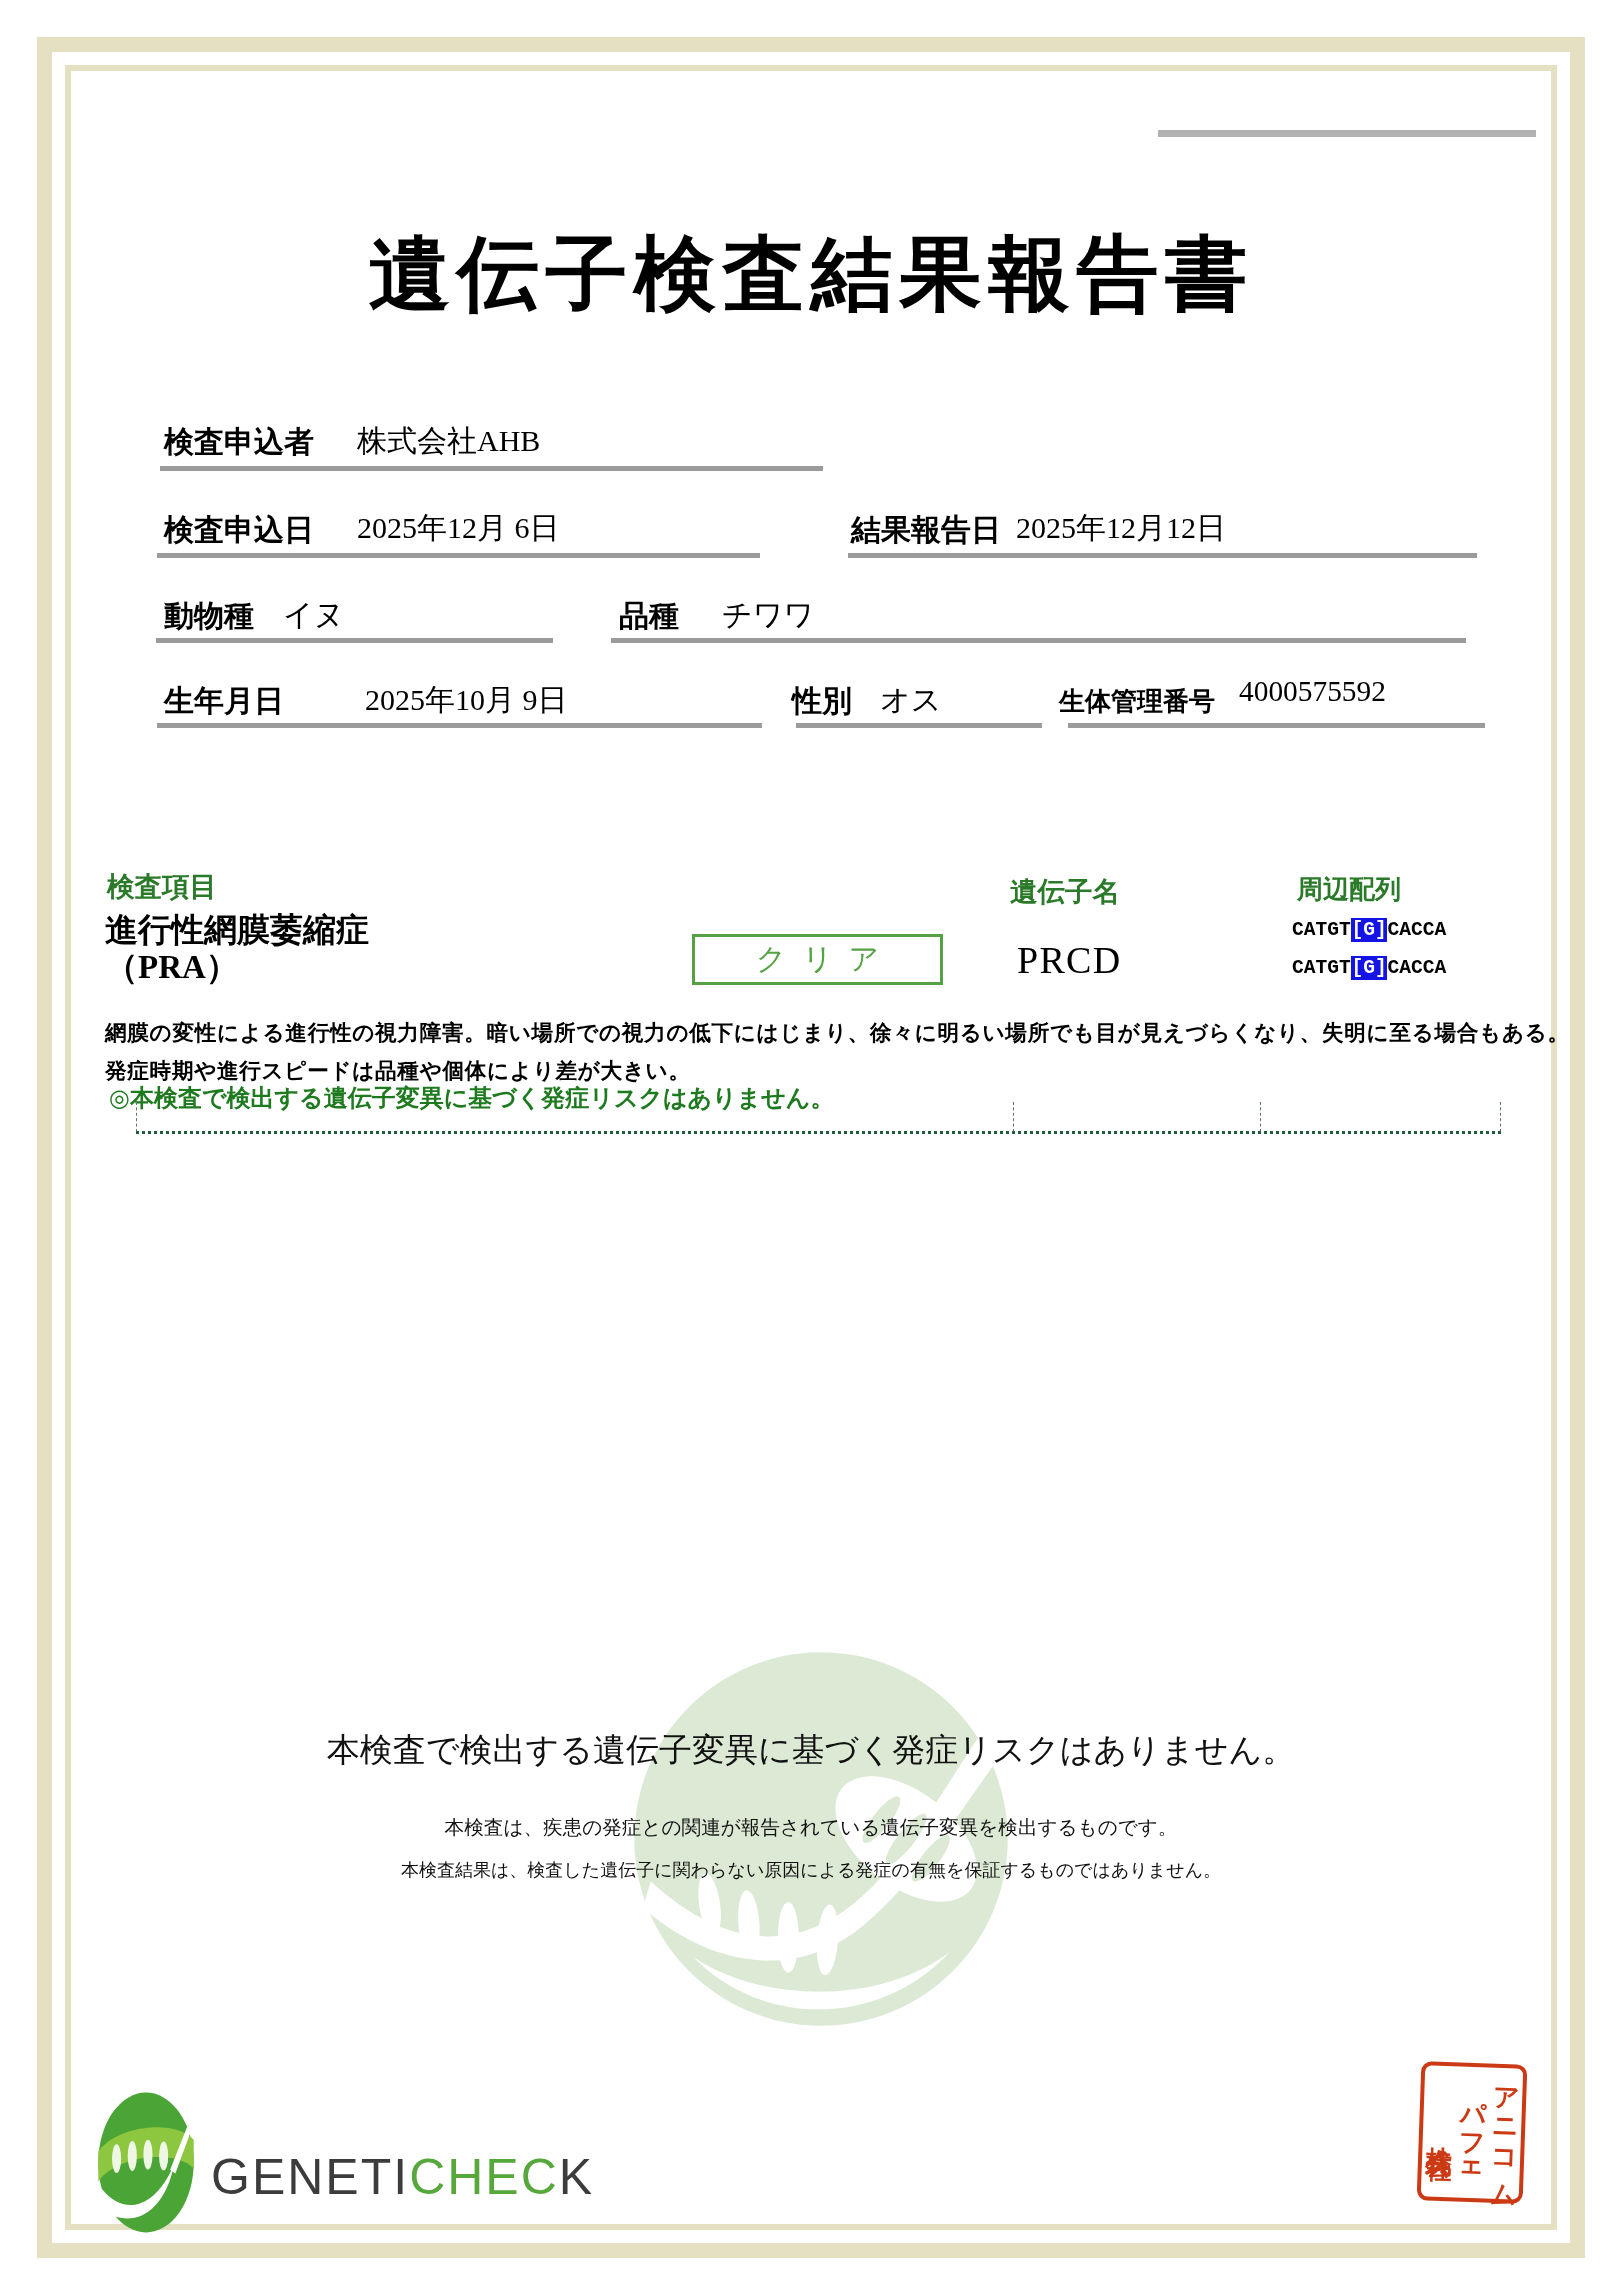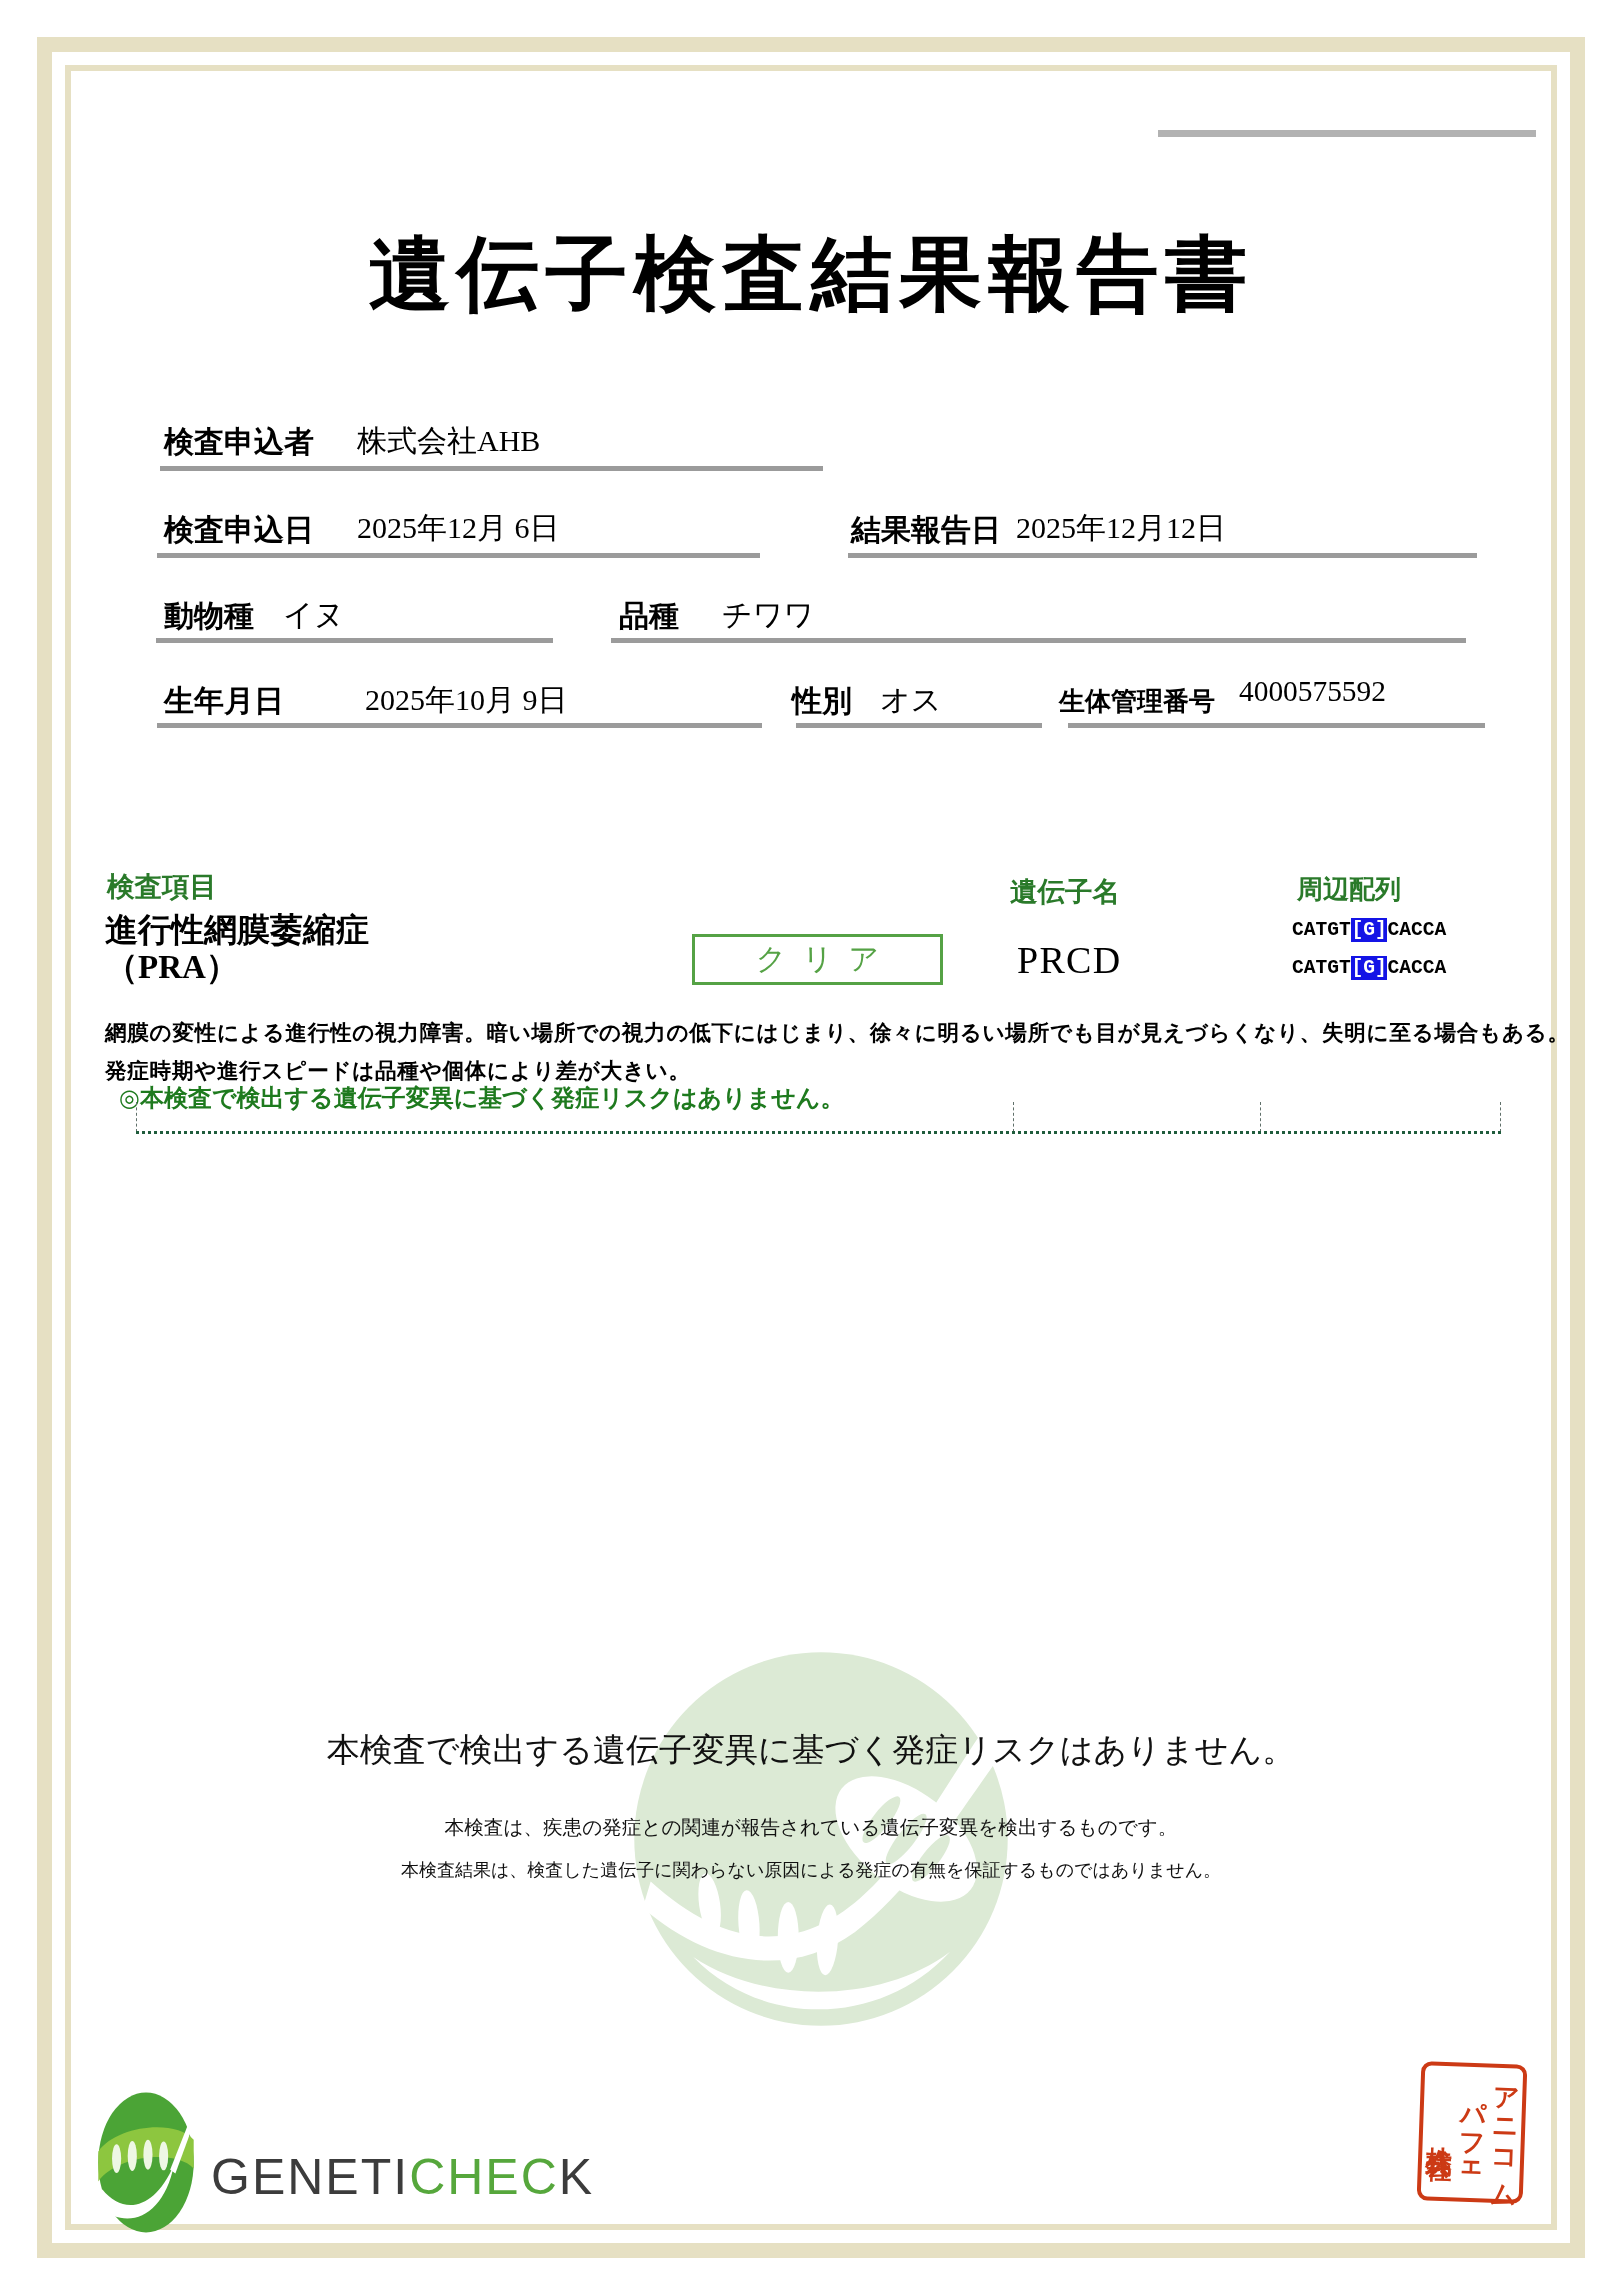--- a/index.html
+++ b/index.html
@@ -31,21 +31,21 @@
   .ghead { position:absolute; font-weight:bold; font-size:27.5px; color:#2a7a2a; white-space:nowrap; }
   .disease { position:absolute; left:105px; top:912px; font-weight:bold; font-size:33px; line-height:1.12; }
   .clear-box { position:absolute; left:692px; top:934px; width:251px; height:51px;
                border:3.9px solid #55a245; display:flex; align-items:center; justify-content:center; background:#fff; }
   .clear-box span { font-size:30px; color:#55a245; letter-spacing:15.7px; padding-left:15.7px; }
   .gene-name { position:absolute; left:1017px; top:938px; font-size:38px; letter-spacing:1.3px; }
   .seq-row { position:absolute; left:1292px; white-space:nowrap;
              font-family:"Liberation Mono","DejaVu Sans Mono",monospace; font-size:19.6px; font-weight:bold; }
   .seq-row .hl { background:#1414e6; color:#ffffff; padding:0.7px 0.7px; }
   .desc { position:absolute; left:105px; font-weight:bold; font-size:21.6px; white-space:nowrap; letter-spacing:0.7px; }
-  .risk { position:absolute; left:119px; top:1082px; font-weight:bold; font-size:24px; color:#1e7a1e; white-space:nowrap;text-align:center; }
+  .risk { position:absolute; left:109px; top:1082px; font-weight:bold; font-size:24px; color:#1e7a1e; white-space:nowrap;text-align:center; }
 
   
   .dash-zone { position:absolute; left:136px; top:1102px; width:1365px; height:30px;
                border-left:1.3px dashed #60706a; border-right:1.3px dashed #60706a; }
   .dash-v { position:absolute; top:0; bottom:0; width:0; border-left:1.3px dashed #60706a; }
   .dash-bottom { position:absolute; left:136px; top:1131px; width:1365px; height:0; border-top:3.3px dotted #1f5c3c; }
 
   
   .watermark { position:absolute; left:631px; top:1649px; width:380px; height:380px; z-index:0; }
 

